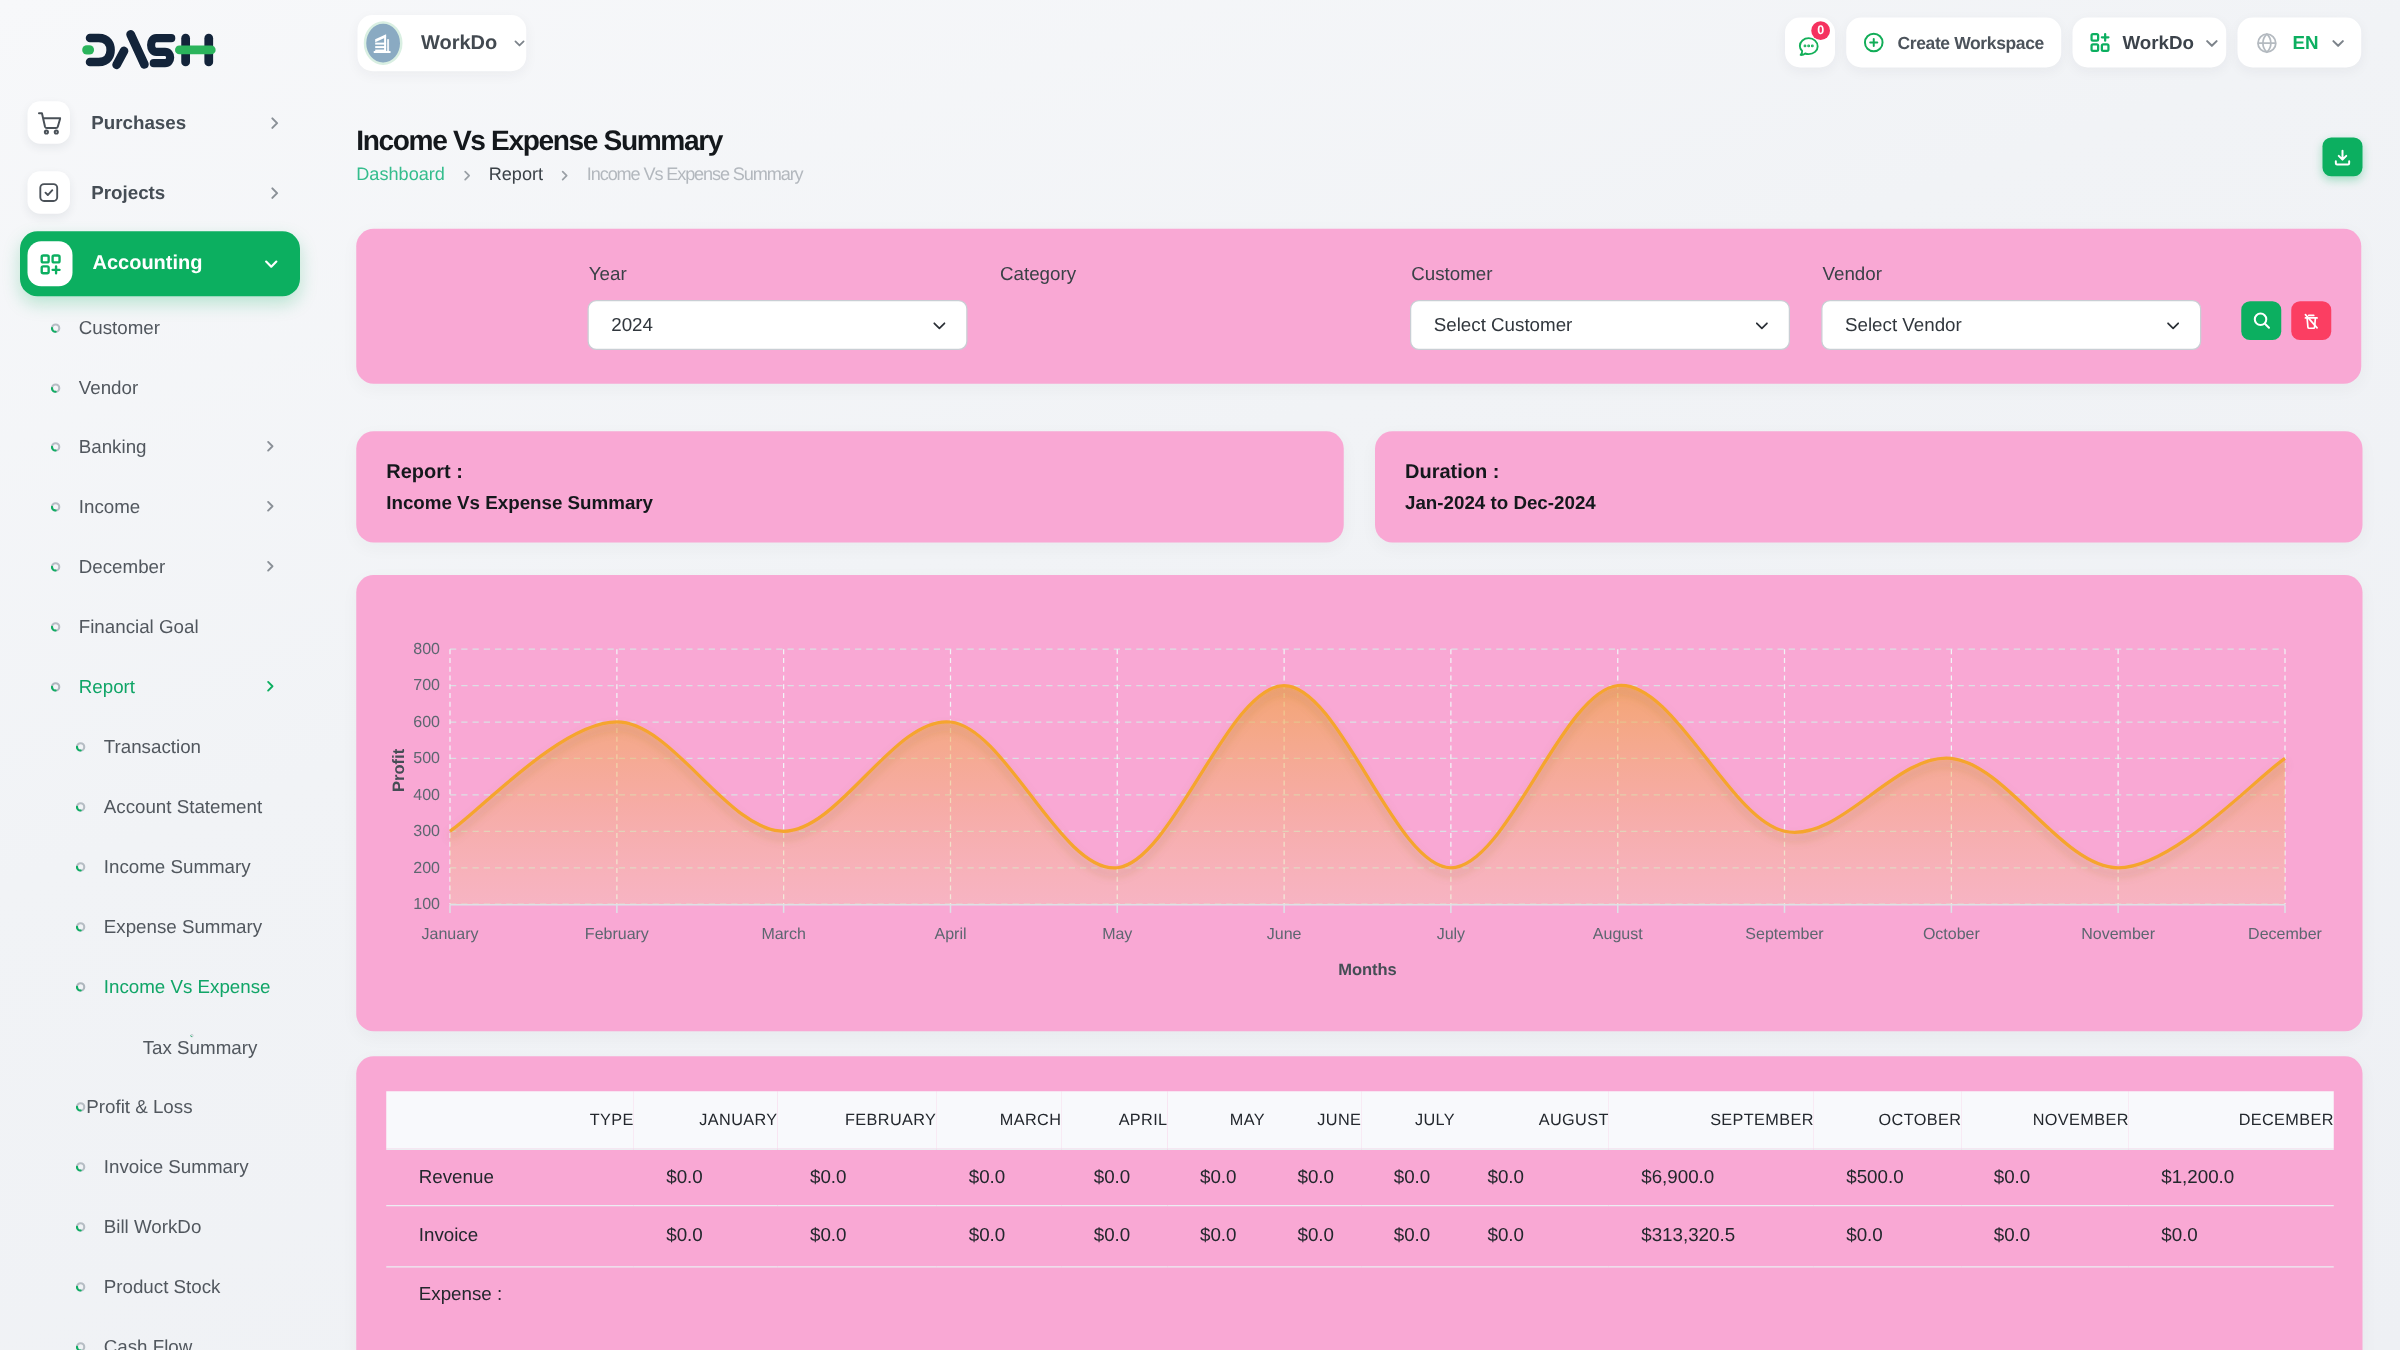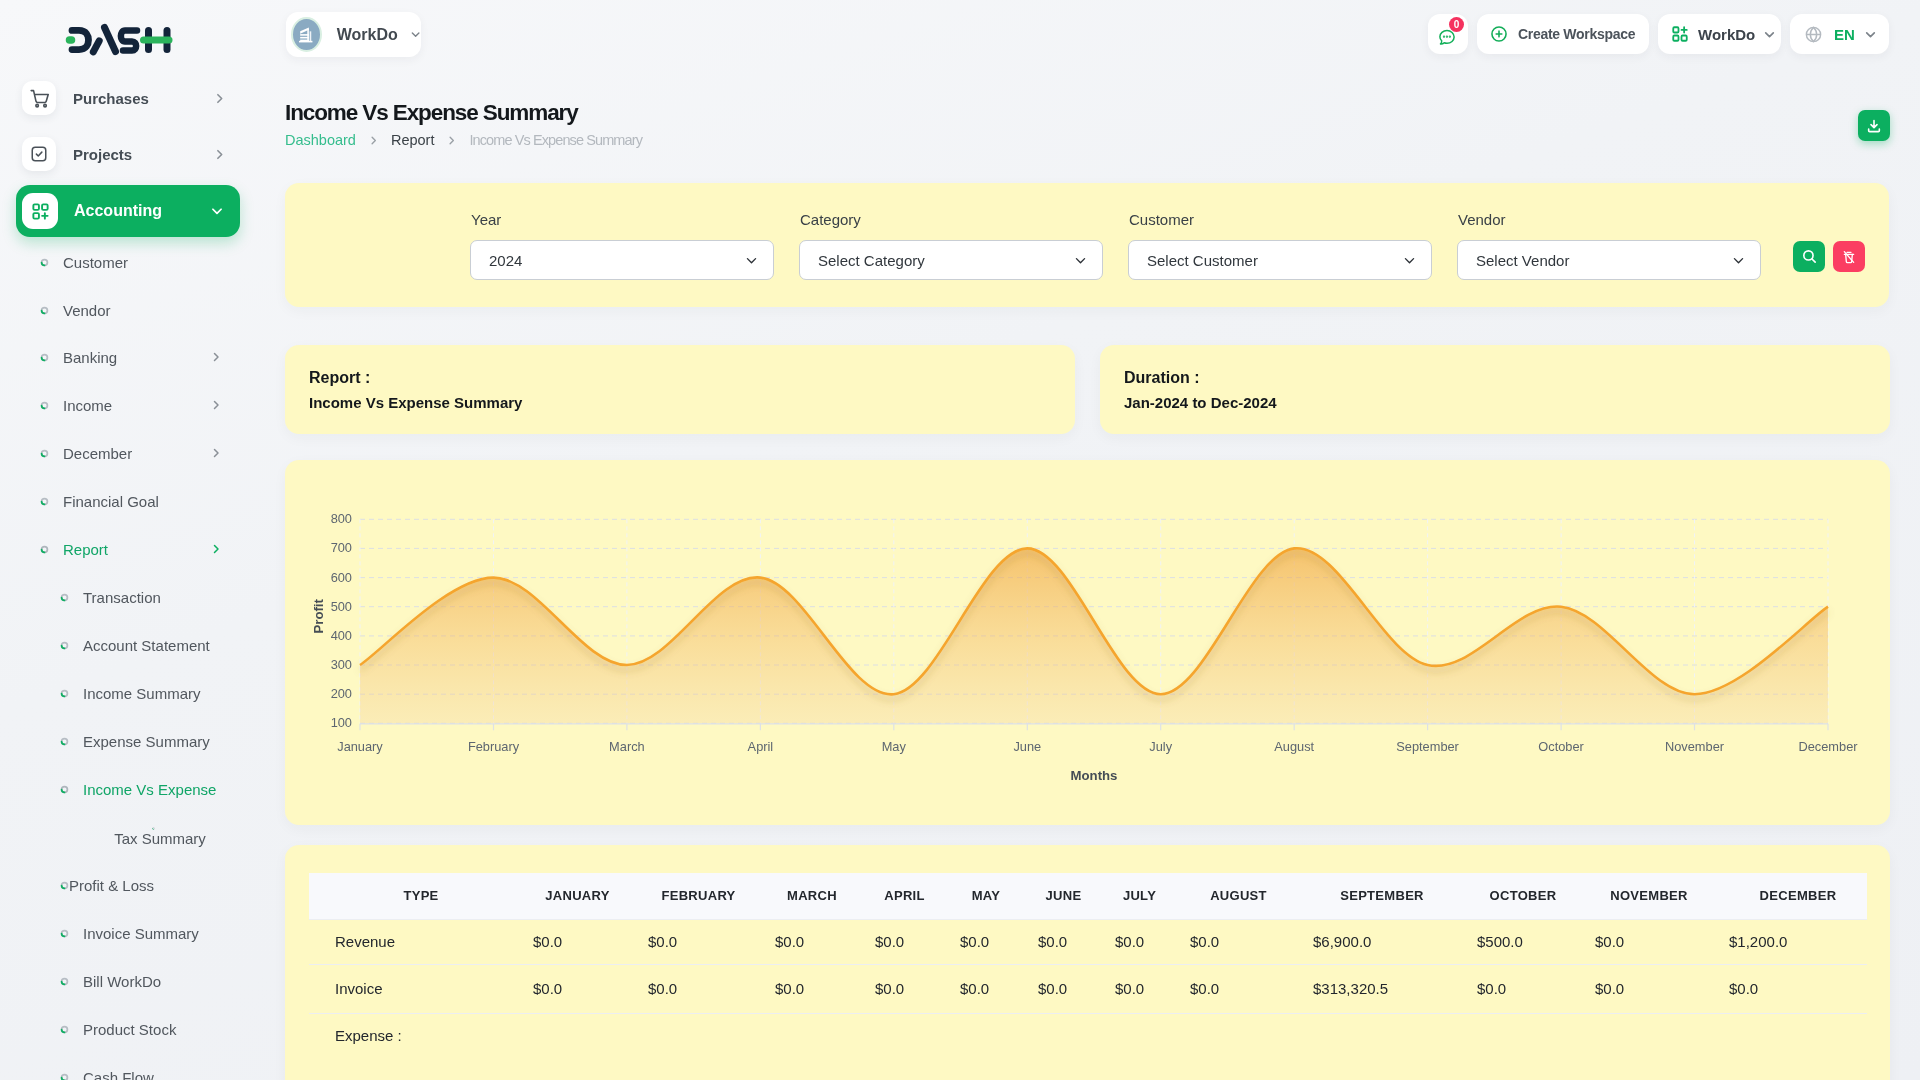--- a/index.html
+++ b/index.html
@@ -2,21 +2,21 @@
 <html><head>
 <meta charset="utf-8">
 <style>
 * { margin:0; padding:0; box-sizing:border-box; }
 html,body { width:1920px; height:1080px; overflow:hidden; }
 body {
   font-family:"Liberation Sans", sans-serif;
   background:linear-gradient(160deg,#f7f8fa 0%,#f1f3f6 40%,#eef0f4 100%);
   color:#3a4147; position:relative;
 }
-.card { background:#fef9c3; border-radius:14px; box-shadow:0 4px 14px rgba(30,40,60,0.04); position:absolute; }
+.card { background:#f9a8d4; border-radius:14px; box-shadow:0 4px 14px rgba(30,40,60,0.04); position:absolute; }
 
 .logo { position:absolute; }
 .navitem { position:absolute; left:16px; width:224px; height:52px; display:flex; align-items:center; }
 .icbox { width:34px; height:34px; background:#fff; border-radius:10px; box-shadow:0 3px 8px rgba(40,50,70,0.08); display:flex; align-items:center; justify-content:center; margin-left:6px; }
 .navitem .lbl { font-size:15px; font-weight:700; color:#454d55; margin-left:17px; }
 .navitem .chev { position:absolute; right:14px; }
 .acct { position:absolute; left:16px; top:185px; width:224px; height:52px; background:#0caf60; border-radius:14px; display:flex; align-items:center; box-shadow:0 6px 14px rgba(12,175,96,0.25); }
 .acct .icbox { width:36px; height:36px; border-radius:11px; box-shadow:none; }
 .acct .lbl { font-size:16px; font-weight:700; color:#fff; margin-left:16px; }
 .sub { position:absolute; display:flex; align-items:center; height:20px; }
@@ -52,21 +52,21 @@
 .fbtn { position:absolute; top:58px; width:32px; height:31px; border-radius:7px; display:flex; align-items:center; justify-content:center; }
 
 .icard { top:345px; width:790px; height:89px; }
 .icard .h { position:absolute; left:24px; top:24px; font-size:16px; font-weight:700; color:#14181c; }
 .icard .s { position:absolute; left:24px; top:49px; font-size:15px; font-weight:700; color:#14181c; }
 
 .ccard { left:285px; top:460px; width:1605px; height:365px; }
 
 .tcard { left:285px; top:845px; width:1605px; height:300px; }
 table { position:absolute; left:24px; top:28px; width:1558px; border-collapse:collapse; table-layout:fixed; }
-th { background:#f8f9fc; font-size:13px; font-weight:700; color:#23272d; text-align:center; padding:0 0 0 26px; height:46px; letter-spacing:0.3px; }
+th { background:#f8f9fc; font-size:13px; font-weight:400; color:#23272d; text-align:right; padding:0 0 0 26px; height:46px; letter-spacing:0.3px; }
 td { font-size:15px; color:#23272d; text-align:left; padding:0 0 0 26px; height:45px; border-top:1px solid #eceef2; }
 tr.sec td { border-top:none; }
 </style>
 </head>
 <body>
 
 <svg class="logo" width="130" height="36" viewBox="0 0 130 36" style="left:63px; top:22px;">
   <g fill="none" stroke="#13243a" stroke-linecap="round">
     <path stroke-width="6.8" d="M9,8.4 H16 C23.5,8.4 25.5,14 25.5,18 C25.5,22 23.5,27.6 16,27.6 H9"></path>
     <path stroke-width="7" d="M30.3,29.8 L36.2,18.8"></path>
@@ -408,23 +408,20 @@
       <path d="M4 16.5V19a1.5 1.5 0 0 0 1.5 1.5h13A1.5 1.5 0 0 0 20 19v-2.5"></path>
     </svg>
   </div>
 
 <div class="card fcard">
   <div class="flabel" style="left:186px;">Year</div>
   <div class="fsel" style="left:185px;">2024<svg width="15" height="15" viewBox="0 0 24 24" fill="none" stroke="#2b3036" stroke-width="2.2" stroke-linecap="round" stroke-linejoin="round">
         <polyline points="5.5 9 12 15.5 18.5 9"></polyline>
       </svg></div>
   <div class="flabel" style="left:515px;">Category</div>
-  <div class="fsel" style="left:514px;">Select Category<svg width="15" height="15" viewBox="0 0 24 24" fill="none" stroke="#2b3036" stroke-width="2.2" stroke-linecap="round" stroke-linejoin="round">
-        <polyline points="5.5 9 12 15.5 18.5 9"></polyline>
-      </svg></div>
   <div class="flabel" style="left:844px;">Customer</div>
   <div class="fsel" style="left:843px;">Select Customer<svg width="15" height="15" viewBox="0 0 24 24" fill="none" stroke="#2b3036" stroke-width="2.2" stroke-linecap="round" stroke-linejoin="round">
         <polyline points="5.5 9 12 15.5 18.5 9"></polyline>
       </svg></div>
   <div class="flabel" style="left:1173px;">Vendor</div>
   <div class="fsel" style="left:1172px;">Select Vendor<svg width="15" height="15" viewBox="0 0 24 24" fill="none" stroke="#2b3036" stroke-width="2.2" stroke-linecap="round" stroke-linejoin="round">
         <polyline points="5.5 9 12 15.5 18.5 9"></polyline>
       </svg></div>
   <div class="fbtn" style="left:1508px; background:#0caf60;">
       <svg width="17" height="17" viewBox="0 0 24 24" fill="none" stroke="#fff" stroke-width="2.3" stroke-linecap="round">

